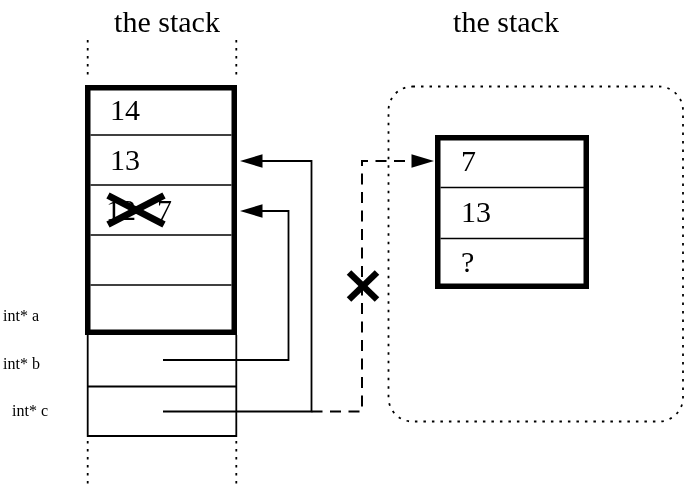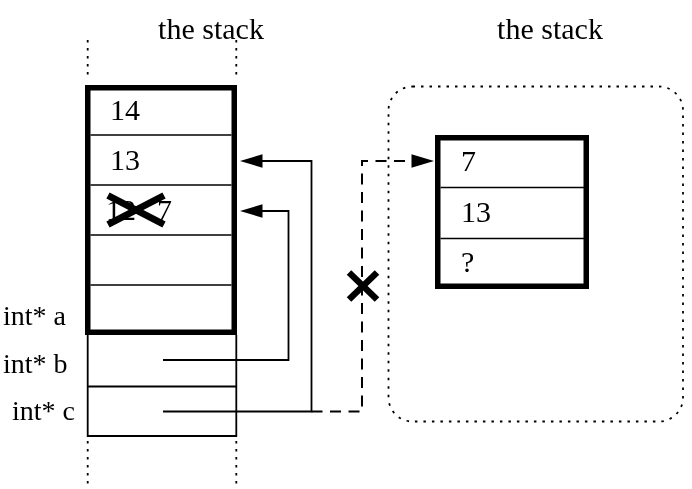--- a/index.html
+++ b/index.html
@@ -24,32 +24,31 @@
   }
   .txt {
     position: absolute;
     z-index: 1;
     white-space: nowrap;
   }
   .title {
     font-size: 30px;
     line-height: 30px;
     transform: translateX(-50%);
-    top: 14px;
-    margin-left: 44px;
+    top: 7px;
   }
   .num {
     font-size: 30px;
     line-height: 30px;
     height: 30px;
     width: 56px;
     text-align: left;
   }
   .plabel {
-    font-size: 28px;
+    font-size: 16px;
     line-height: 24px;
   }
 </style>
 </head>
 <body>
 
 <div class="stage">
 
   <div class="txt title" style="left:167px;">the stack</div>
   <div class="txt title" style="left:506px;">the stack</div>

